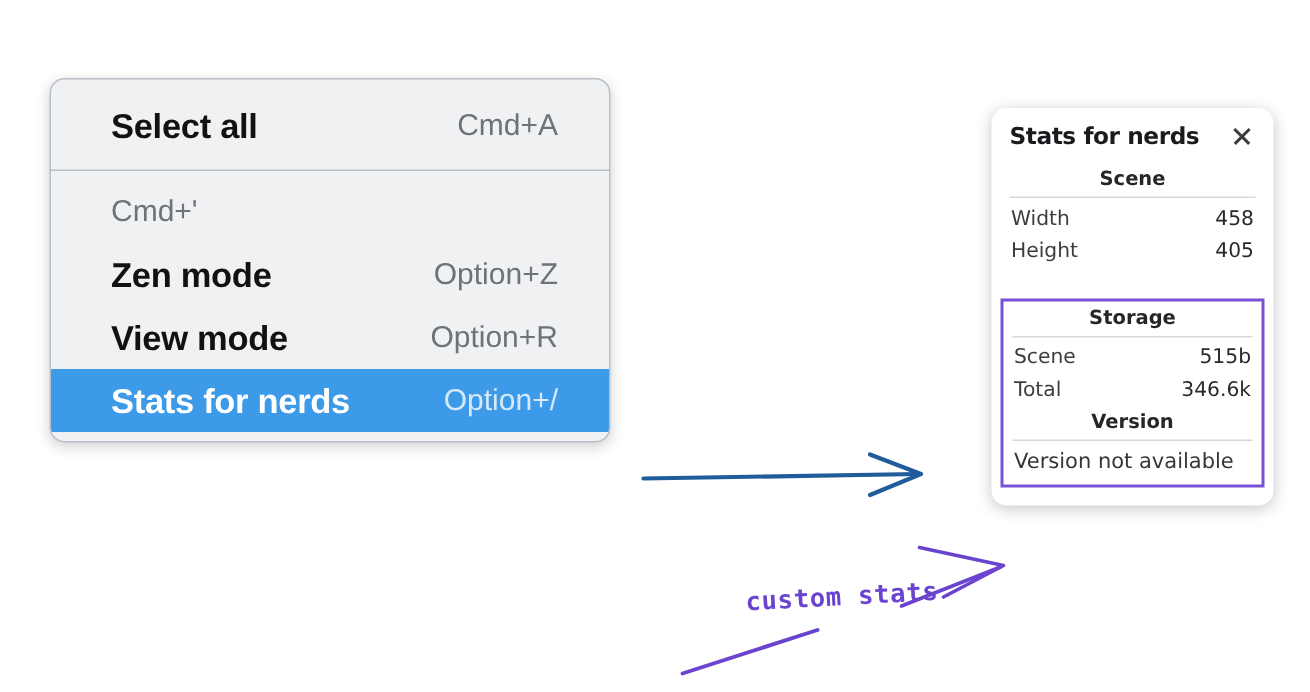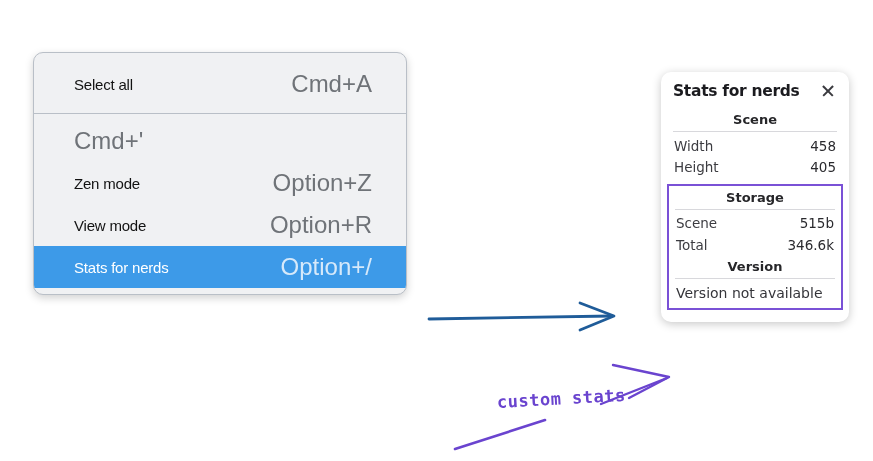--- a/index.html
+++ b/index.html
@@ -43,27 +43,28 @@
   .menu-item {
     display: flex;
     align-items: center;
     justify-content: space-between;
     height: 42px;
     padding: 0 34px 0 40px;
     box-sizing: border-box;
     cursor: default;
   }
   .menu-item .label {
-    font-size: 15px;
+    font-size: 23px;
     color: #121212;
     letter-spacing: -0.2px;
     white-space: nowrap;
+    font-weight: bold;
   }
   .menu-item .shortcut {
-    font-size: 24px;
+    font-size: 20px;
     color: #6f7378;
     white-space: nowrap;
   }
   .menu-item.highlighted {
     background: #3d9ae8;
   }
   .menu-item.highlighted .label {
     color: #ffffff;
   }
   .menu-item.highlighted .shortcut {
@@ -140,21 +141,21 @@
   .stat-row .k { color: #3c3c41; }
   .stat-row .v { color: #2a2a2e; }
   .stat-note {
     font-size: 14px;
     color: #35353a;
     padding: 3px 1px;
   }
 
   .purple-box {
     border: 2px solid #7a51d6;
-    margin: 5px -6px 0 -6px;
+    margin: 20px -6px 0 -6px;
     padding: 2px 6px 4px 6px;
   }
 
   
   .annotations {
     position: absolute;
     left: 0; top: 0;
     width: 873px;
     height: 461px;
     pointer-events: none;

